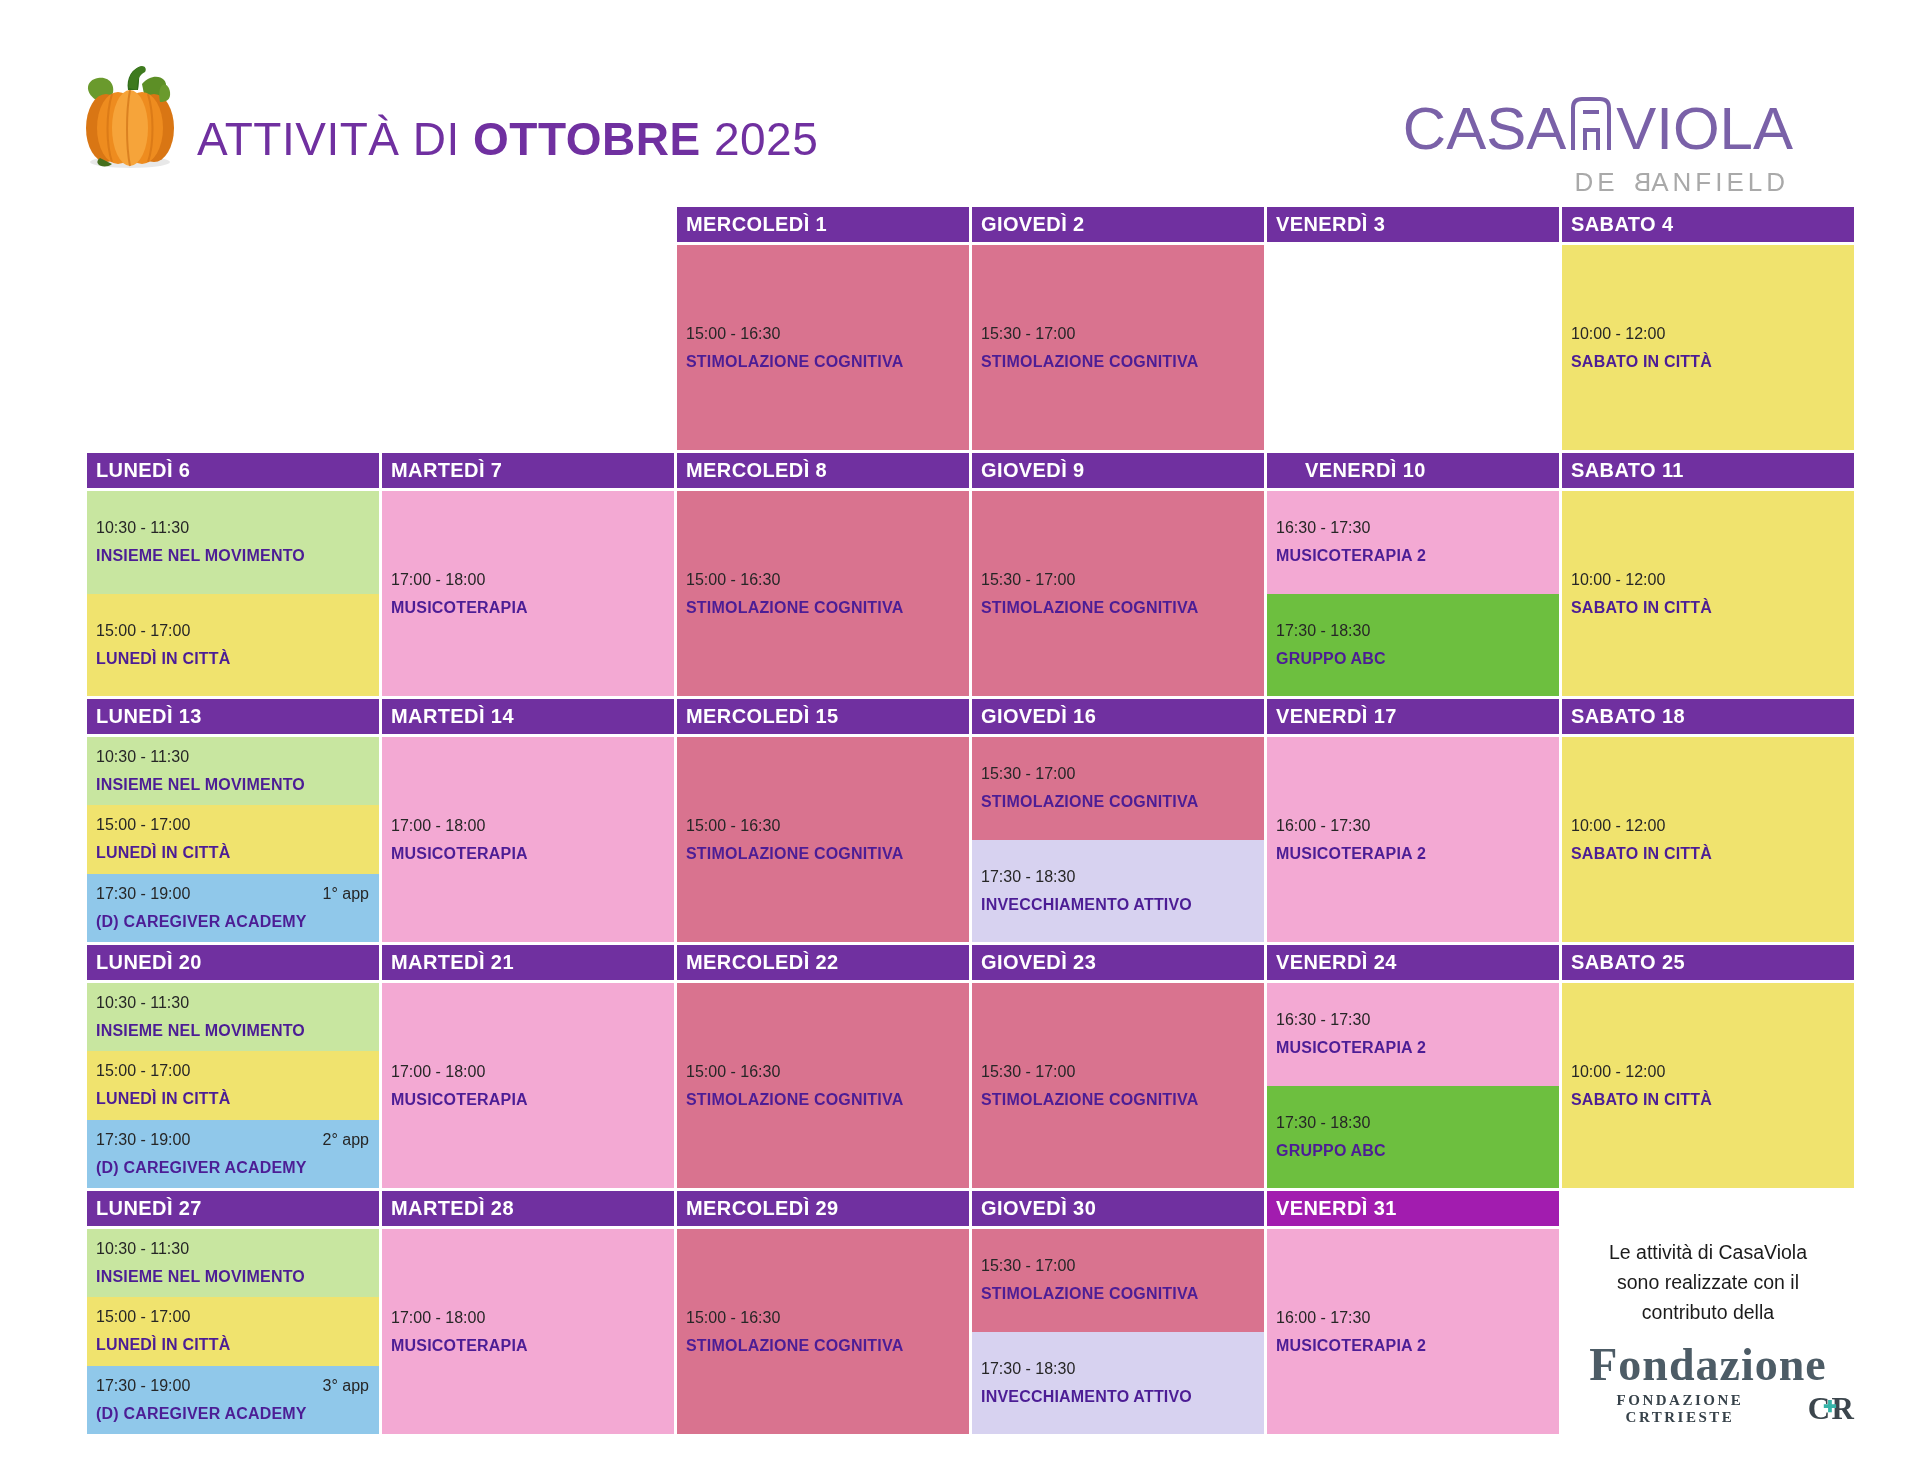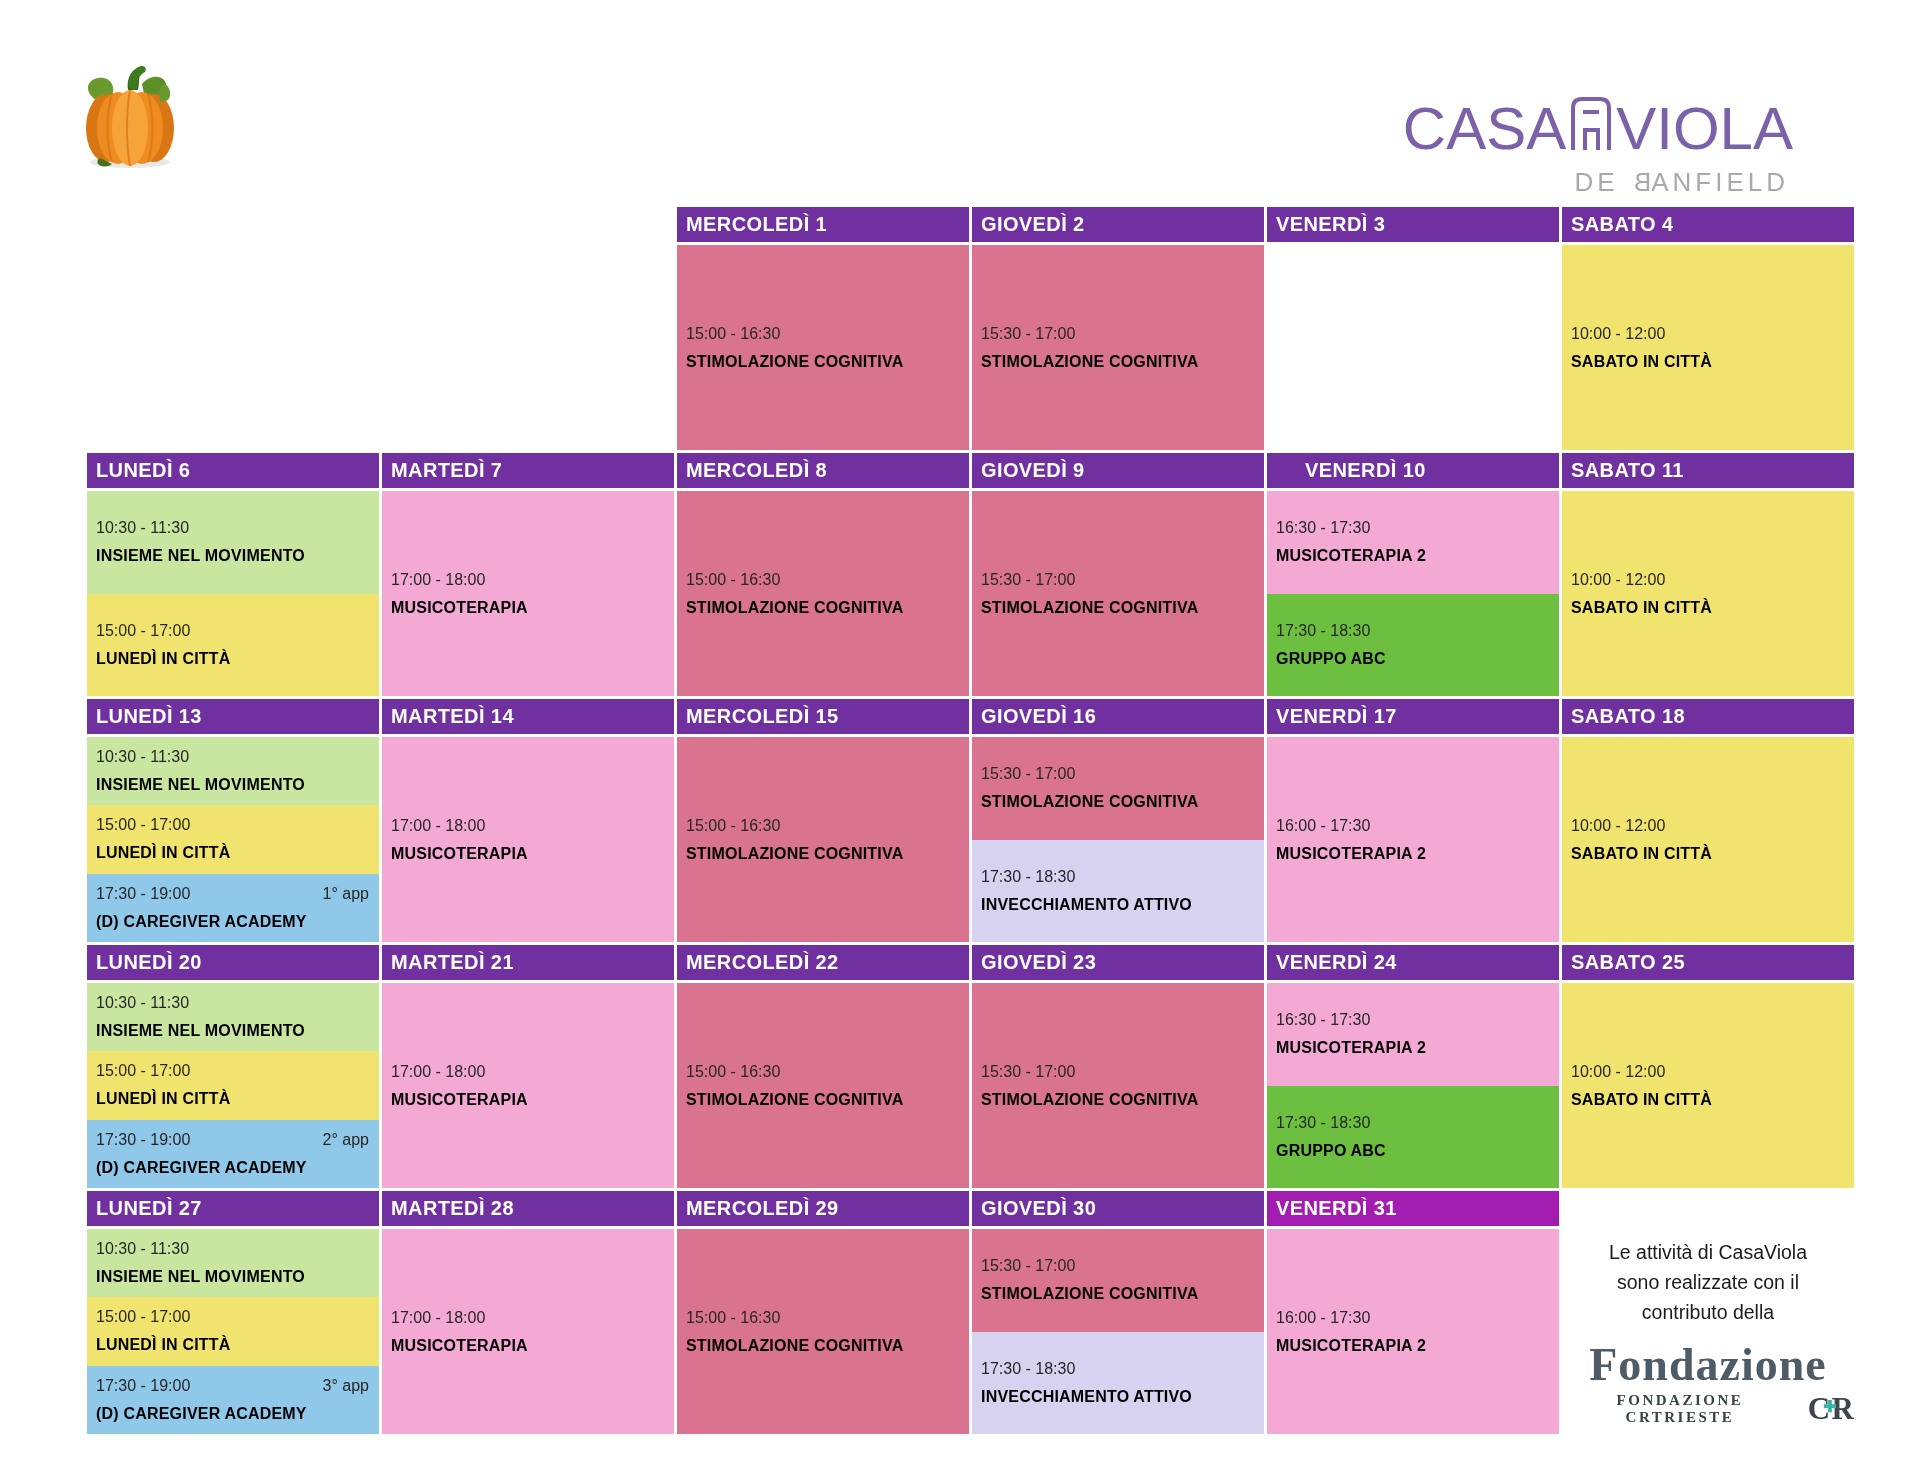--- a/index.html
+++ b/index.html
@@ -24,21 +24,21 @@
         grid-template-columns:repeat(6,292px);
         grid-template-rows:repeat(5,35px 205px);
         gap:3px;}
   .day-header{background:#7030a0;color:#ffffff;font-weight:bold;font-size:20px;
               letter-spacing:0.4px;display:flex;align-items:center;padding-left:9px;}
   .day-cell{display:flex;flex-direction:column;}
   .event{flex:1;display:flex;flex-direction:column;justify-content:center;
          padding:0 8px 0 9px;}
   .ev-timerow{display:flex;justify-content:space-between;align-items:baseline;
               font-size:16px;color:#262626;padding-right:2px;}
-  .ev-name{font-size:16px;font-weight:bold;color:#000000;margin-top:10px;letter-spacing:0.2px;}
+  .ev-name{font-size:16px;font-weight:bold;color:#4c1d95;margin-top:10px;letter-spacing:0.2px;}
   .ev-note{font-size:16px;color:#262626;}
 
   
   .note-cell{align-items:center;text-align:center;padding-top:8px;}
   .note-lines{font-size:19.5px;color:#1b1b1b;line-height:1.55;}
   .fond-word{font-family:"Liberation Serif",serif;font-weight:bold;font-size:46px;
              color:#4d5c66;letter-spacing:1px;line-height:1;margin-top:14px;}
   .fond-subrow{display:flex;align-items:center;justify-content:center;margin-top:4px;}
   .fond-sub{font-family:"Liberation Serif",serif;font-weight:bold;font-size:15px;
             letter-spacing:2.5px;color:#37424a;}
@@ -65,20 +65,22 @@
       <ellipse cx="60" cy="66" rx="21" ry="36" fill="#ee8c1f"></ellipse>
       <ellipse cx="48" cy="66" rx="18" ry="38" fill="#f6a43a"></ellipse>
       <path d="M48 28 C44 50 44 84 48 104" stroke="#c96a10" stroke-width="2" fill="none" opacity="0.6"></path>
       <path d="M30 32 C24 52 24 82 30 100" stroke="#c96a10" stroke-width="2" fill="none" opacity="0.5"></path>
       <path d="M66 32 C72 52 72 82 66 100" stroke="#c96a10" stroke-width="2" fill="none" opacity="0.5"></path>
       <path d="M78 40 C74 20 86 18 88 30 C89 38 84 40 78 40 Z" fill="#6a9a2d"></path>
       <path d="M18 96 C10 102 22 108 30 102 Z" fill="#456f1d"></path>
     </svg>
   </div>
 
+  <div class="title"><span>ATTIVITÀ DI </span><span class="bold">OTTOBRE</span><span> 2025</span>
+  </div>
 
   <div class="brand">
     <div class="brand-top">
       <span>CASA</span>
       <span class="brand-house">
         <svg width="44" height="56" viewBox="0 0 44 56" fill="none" stroke="#7a61a8" stroke-width="4">
           <path d="M4 56 V14 Q4 5 13 5 H31 Q40 5 40 14 V56"></path>
           <path d="M16 56 V36 H29 V56"></path>
           <path d="M14 18 H30"></path>
         </svg>

